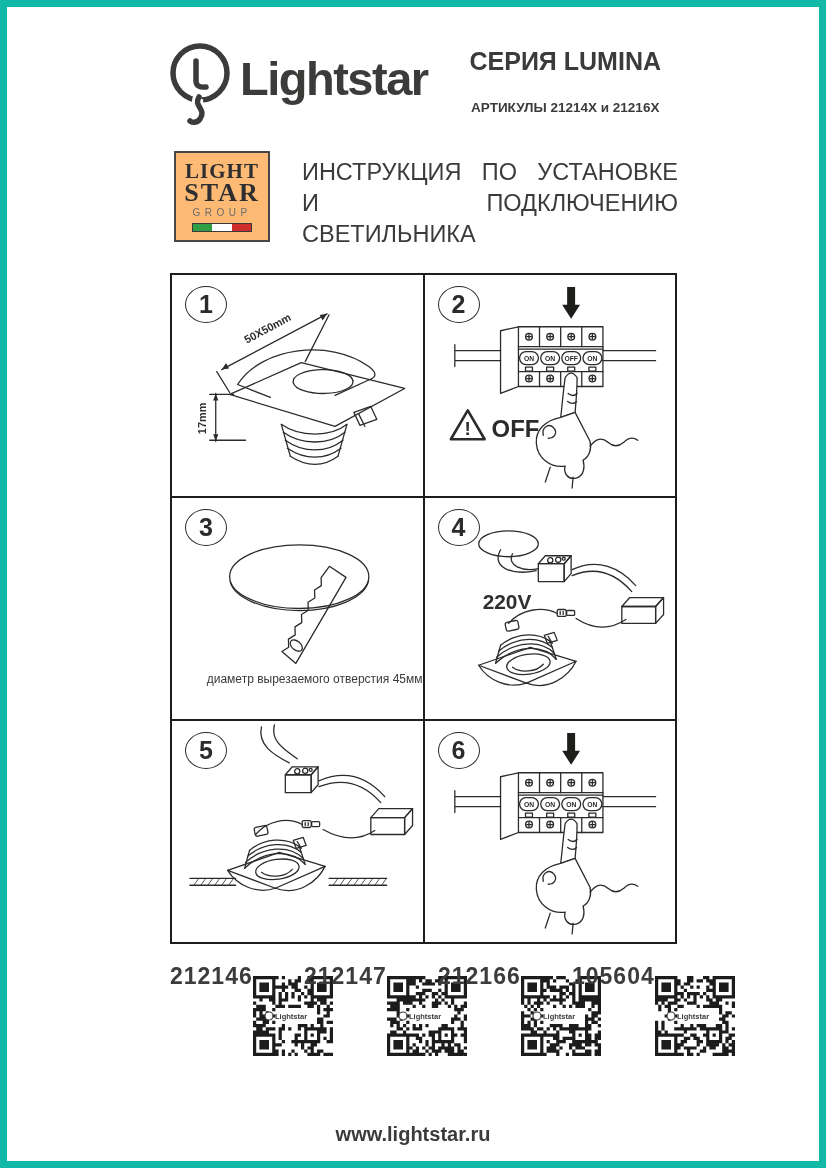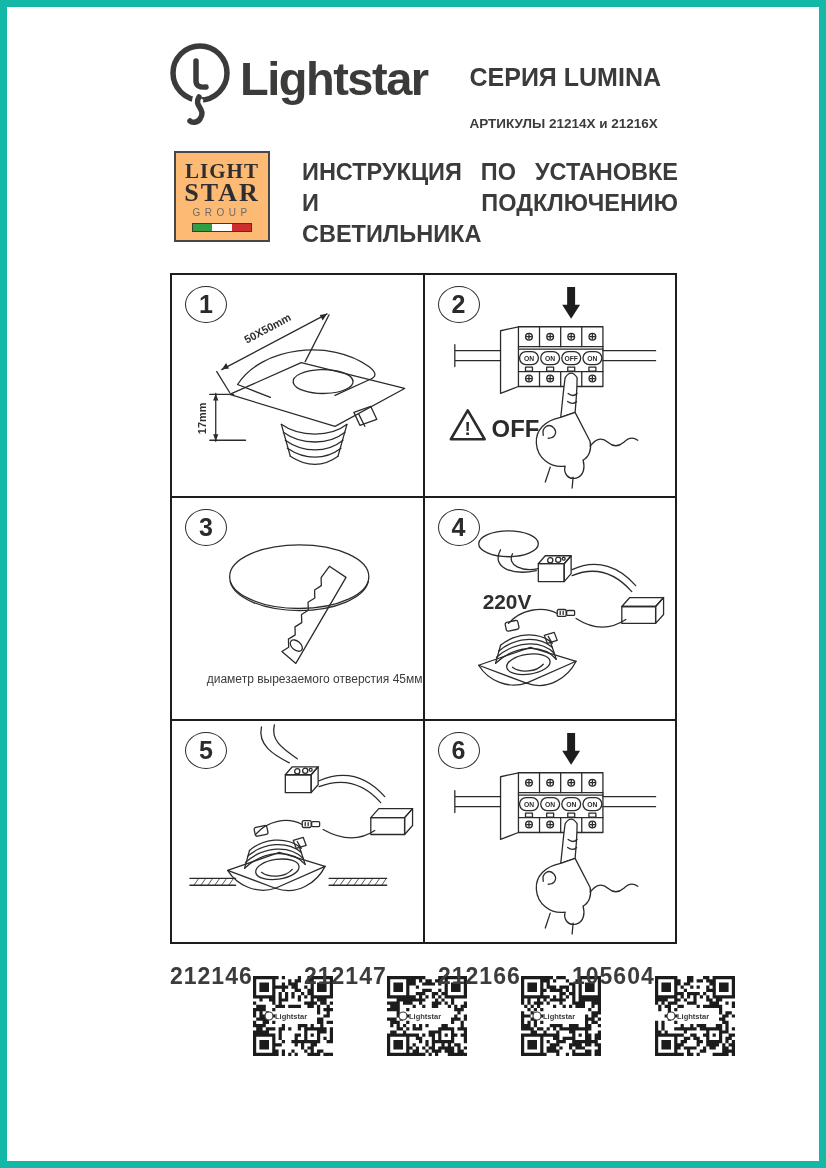--- a/index.html
+++ b/index.html
@@ -6,38 +6,38 @@
   .page{position:relative;width:826px;height:1168px;background:#fff;overflow:hidden;
         font-family:"Liberation Sans",sans-serif;color:#3b3b3a;box-sizing:border-box;
         border:7px solid #14b8a6}
   .ln{fill:none;stroke:#2b2b2a;stroke-width:1.3;stroke-linecap:round;stroke-linejoin:round}
   svg text{font-family:"Liberation Sans",sans-serif}
 
   
   .bulb-icon{position:absolute;left:158px;top:34px}
   .wordmark{position:absolute;left:233px;top:44px;font-size:47px;font-weight:700;
             letter-spacing:-1.5px;color:#3b3b3a}
-  .series{position:absolute;right:158px;top:56px;text-align:left}
+  .series{position:absolute;right:158px;top:40px;text-align:center}
   .series-title{font-size:25px;font-weight:800}
   .series-articles{font-size:13.5px;font-weight:700;margin-top:24px}
 
   
   .lsg-box{position:absolute;left:167px;top:144px;width:92px;height:87px;border:2px solid #47474a;
            display:flex;flex-direction:column;align-items:center;justify-content:center;
            font-family:"Liberation Serif",serif;background:#fdba74}
   .lsg-light{font-size:21px;font-weight:700;letter-spacing:1px;line-height:19px;color:#2e2e31}
   .lsg-star{font-size:26px;font-weight:700;letter-spacing:2px;line-height:24px;color:#2e2e31}
   .lsg-group{font-family:"Liberation Sans",sans-serif;font-size:10px;letter-spacing:4.5px;
              color:#6a6a6a;line-height:15px;margin-left:0}
   .lsg-flag{width:58px;height:7px;border:1px solid #3a3a3a;display:flex;margin-top:3px}
   .lsg-flag span{flex:1}
   .fg{background:#2f9e44}.fw{background:#fff}.fr{background:#cf2e2e}
 
   .main-title{position:absolute;left:295px;top:150px;width:376px;font-size:23.5px;
-              font-weight:700;line-height:31px;color:#3b3b3a}
+              font-weight:400;line-height:31px;color:#3b3b3a}
   .main-title div{text-align:justify;text-align-last:justify}
 
   
   .grid{position:absolute;left:163px;top:266px;width:505px;height:669px;display:grid;
         grid-template-columns:1fr 1fr;grid-template-rows:1fr 1fr 1fr;border:1px solid #1d1d1b}
   .cell{position:relative;border:1px solid #1d1d1b;background:#fff}
   .cell svg.scene{position:absolute;left:0;top:0;width:100%;height:100%}
   .stepnum{position:absolute;left:13px;top:11px;width:40px;height:35px;border:1.7px solid #2b2b2a;
            border-radius:50%;display:flex;align-items:center;justify-content:center;
            font-size:25px;font-weight:700;color:#2b2b2a;background:#fff;z-index:2}
@@ -313,13 +313,14 @@
       <div class="pcode">105604</div>
       <div class="qr"><svg width="80" height="80" viewBox="0 0 80 80">
             <rect width="80" height="80" fill="#fff"></rect>
             <path d="M0.00,0.00h3.20v3.20h-3.20zM3.20,0.00h3.20v3.20h-3.20zM6.40,0.00h3.20v3.20h-3.20zM9.60,0.00h3.20v3.20h-3.20zM12.80,0.00h3.20v3.20h-3.20zM16.00,0.00h3.20v3.20h-3.20zM19.20,0.00h3.20v3.20h-3.20zM32.00,0.00h3.20v3.20h-3.20zM35.20,0.00h3.20v3.20h-3.20zM48.00,0.00h3.20v3.20h-3.20zM51.20,0.00h3.20v3.20h-3.20zM57.60,0.00h3.20v3.20h-3.20zM60.80,0.00h3.20v3.20h-3.20zM64.00,0.00h3.20v3.20h-3.20zM67.20,0.00h3.20v3.20h-3.20zM70.40,0.00h3.20v3.20h-3.20zM73.60,0.00h3.20v3.20h-3.20zM76.80,0.00h3.20v3.20h-3.20zM0.00,3.20h3.20v3.20h-3.20zM19.20,3.20h3.20v3.20h-3.20zM22.40,3.20h3.20v3.20h-3.20zM32.00,3.20h3.20v3.20h-3.20zM35.20,3.20h3.20v3.20h-3.20zM41.60,3.20h3.20v3.20h-3.20zM44.80,3.20h3.20v3.20h-3.20zM51.20,3.20h3.20v3.20h-3.20zM54.40,3.20h3.20v3.20h-3.20zM57.60,3.20h3.20v3.20h-3.20zM76.80,3.20h3.20v3.20h-3.20zM0.00,6.40h3.20v3.20h-3.20zM6.40,6.40h3.20v3.20h-3.20zM9.60,6.40h3.20v3.20h-3.20zM12.80,6.40h3.20v3.20h-3.20zM19.20,6.40h3.20v3.20h-3.20zM22.40,6.40h3.20v3.20h-3.20zM28.80,6.40h3.20v3.20h-3.20zM32.00,6.40h3.20v3.20h-3.20zM54.40,6.40h3.20v3.20h-3.20zM57.60,6.40h3.20v3.20h-3.20zM64.00,6.40h3.20v3.20h-3.20zM67.20,6.40h3.20v3.20h-3.20zM70.40,6.40h3.20v3.20h-3.20zM76.80,6.40h3.20v3.20h-3.20zM0.00,9.60h3.20v3.20h-3.20zM6.40,9.60h3.20v3.20h-3.20zM9.60,9.60h3.20v3.20h-3.20zM12.80,9.60h3.20v3.20h-3.20zM19.20,9.60h3.20v3.20h-3.20zM25.60,9.60h3.20v3.20h-3.20zM35.20,9.60h3.20v3.20h-3.20zM41.60,9.60h3.20v3.20h-3.20zM51.20,9.60h3.20v3.20h-3.20zM57.60,9.60h3.20v3.20h-3.20zM64.00,9.60h3.20v3.20h-3.20zM67.20,9.60h3.20v3.20h-3.20zM70.40,9.60h3.20v3.20h-3.20zM76.80,9.60h3.20v3.20h-3.20zM0.00,12.80h3.20v3.20h-3.20zM6.40,12.80h3.20v3.20h-3.20zM9.60,12.80h3.20v3.20h-3.20zM12.80,12.80h3.20v3.20h-3.20zM19.20,12.80h3.20v3.20h-3.20zM28.80,12.80h3.20v3.20h-3.20zM51.20,12.80h3.20v3.20h-3.20zM54.40,12.80h3.20v3.20h-3.20zM57.60,12.80h3.20v3.20h-3.20zM64.00,12.80h3.20v3.20h-3.20zM67.20,12.80h3.20v3.20h-3.20zM70.40,12.80h3.20v3.20h-3.20zM76.80,12.80h3.20v3.20h-3.20zM0.00,16.00h3.20v3.20h-3.20zM19.20,16.00h3.20v3.20h-3.20zM22.40,16.00h3.20v3.20h-3.20zM25.60,16.00h3.20v3.20h-3.20zM32.00,16.00h3.20v3.20h-3.20zM35.20,16.00h3.20v3.20h-3.20zM38.40,16.00h3.20v3.20h-3.20zM41.60,16.00h3.20v3.20h-3.20zM48.00,16.00h3.20v3.20h-3.20zM57.60,16.00h3.20v3.20h-3.20zM76.80,16.00h3.20v3.20h-3.20zM0.00,19.20h3.20v3.20h-3.20zM3.20,19.20h3.20v3.20h-3.20zM6.40,19.20h3.20v3.20h-3.20zM9.60,19.20h3.20v3.20h-3.20zM12.80,19.20h3.20v3.20h-3.20zM16.00,19.20h3.20v3.20h-3.20zM19.20,19.20h3.20v3.20h-3.20zM25.60,19.20h3.20v3.20h-3.20zM32.00,19.20h3.20v3.20h-3.20zM38.40,19.20h3.20v3.20h-3.20zM44.80,19.20h3.20v3.20h-3.20zM51.20,19.20h3.20v3.20h-3.20zM57.60,19.20h3.20v3.20h-3.20zM60.80,19.20h3.20v3.20h-3.20zM64.00,19.20h3.20v3.20h-3.20zM67.20,19.20h3.20v3.20h-3.20zM70.40,19.20h3.20v3.20h-3.20zM73.60,19.20h3.20v3.20h-3.20zM76.80,19.20h3.20v3.20h-3.20zM0.00,22.40h3.20v3.20h-3.20zM3.20,22.40h3.20v3.20h-3.20zM6.40,22.40h3.20v3.20h-3.20zM9.60,22.40h3.20v3.20h-3.20zM19.20,22.40h3.20v3.20h-3.20zM22.40,22.40h3.20v3.20h-3.20zM28.80,22.40h3.20v3.20h-3.20zM38.40,22.40h3.20v3.20h-3.20zM51.20,22.40h3.20v3.20h-3.20zM54.40,22.40h3.20v3.20h-3.20zM60.80,22.40h3.20v3.20h-3.20zM64.00,22.40h3.20v3.20h-3.20zM0.00,25.60h3.20v3.20h-3.20zM6.40,25.60h3.20v3.20h-3.20zM12.80,25.60h3.20v3.20h-3.20zM16.00,25.60h3.20v3.20h-3.20zM19.20,25.60h3.20v3.20h-3.20zM32.00,25.60h3.20v3.20h-3.20zM35.20,25.60h3.20v3.20h-3.20zM38.40,25.60h3.20v3.20h-3.20zM54.40,25.60h3.20v3.20h-3.20zM57.60,25.60h3.20v3.20h-3.20zM60.80,25.60h3.20v3.20h-3.20zM70.40,25.60h3.20v3.20h-3.20zM76.80,25.60h3.20v3.20h-3.20zM3.20,28.80h3.20v3.20h-3.20zM9.60,28.80h3.20v3.20h-3.20zM12.80,28.80h3.20v3.20h-3.20zM22.40,28.80h3.20v3.20h-3.20zM25.60,28.80h3.20v3.20h-3.20zM41.60,28.80h3.20v3.20h-3.20zM48.00,28.80h3.20v3.20h-3.20zM51.20,28.80h3.20v3.20h-3.20zM54.40,28.80h3.20v3.20h-3.20zM57.60,28.80h3.20v3.20h-3.20zM60.80,28.80h3.20v3.20h-3.20zM64.00,28.80h3.20v3.20h-3.20zM76.80,28.80h3.20v3.20h-3.20zM3.20,32.00h3.20v3.20h-3.20zM12.80,32.00h3.20v3.20h-3.20zM19.20,32.00h3.20v3.20h-3.20zM64.00,32.00h3.20v3.20h-3.20zM12.80,35.20h3.20v3.20h-3.20zM64.00,35.20h3.20v3.20h-3.20zM70.40,35.20h3.20v3.20h-3.20zM73.60,35.20h3.20v3.20h-3.20zM9.60,38.40h3.20v3.20h-3.20zM19.20,38.40h3.20v3.20h-3.20zM67.20,38.40h3.20v3.20h-3.20zM70.40,38.40h3.20v3.20h-3.20zM76.80,38.40h3.20v3.20h-3.20zM12.80,41.60h3.20v3.20h-3.20zM64.00,41.60h3.20v3.20h-3.20zM67.20,41.60h3.20v3.20h-3.20zM0.00,44.80h3.20v3.20h-3.20zM6.40,44.80h3.20v3.20h-3.20zM19.20,44.80h3.20v3.20h-3.20zM67.20,44.80h3.20v3.20h-3.20zM70.40,44.80h3.20v3.20h-3.20zM0.00,48.00h3.20v3.20h-3.20zM6.40,48.00h3.20v3.20h-3.20zM25.60,48.00h3.20v3.20h-3.20zM35.20,48.00h3.20v3.20h-3.20zM41.60,48.00h3.20v3.20h-3.20zM44.80,48.00h3.20v3.20h-3.20zM48.00,48.00h3.20v3.20h-3.20zM60.80,48.00h3.20v3.20h-3.20zM64.00,48.00h3.20v3.20h-3.20zM70.40,48.00h3.20v3.20h-3.20zM0.00,51.20h3.20v3.20h-3.20zM6.40,51.20h3.20v3.20h-3.20zM19.20,51.20h3.20v3.20h-3.20zM22.40,51.20h3.20v3.20h-3.20zM25.60,51.20h3.20v3.20h-3.20zM28.80,51.20h3.20v3.20h-3.20zM32.00,51.20h3.20v3.20h-3.20zM35.20,51.20h3.20v3.20h-3.20zM38.40,51.20h3.20v3.20h-3.20zM44.80,51.20h3.20v3.20h-3.20zM48.00,51.20h3.20v3.20h-3.20zM51.20,51.20h3.20v3.20h-3.20zM54.40,51.20h3.20v3.20h-3.20zM57.60,51.20h3.20v3.20h-3.20zM60.80,51.20h3.20v3.20h-3.20zM64.00,51.20h3.20v3.20h-3.20zM70.40,51.20h3.20v3.20h-3.20zM76.80,51.20h3.20v3.20h-3.20zM0.00,54.40h3.20v3.20h-3.20zM3.20,54.40h3.20v3.20h-3.20zM9.60,54.40h3.20v3.20h-3.20zM28.80,54.40h3.20v3.20h-3.20zM51.20,54.40h3.20v3.20h-3.20zM64.00,54.40h3.20v3.20h-3.20zM67.20,54.40h3.20v3.20h-3.20zM70.40,54.40h3.20v3.20h-3.20zM0.00,57.60h3.20v3.20h-3.20zM3.20,57.60h3.20v3.20h-3.20zM6.40,57.60h3.20v3.20h-3.20zM9.60,57.60h3.20v3.20h-3.20zM12.80,57.60h3.20v3.20h-3.20zM16.00,57.60h3.20v3.20h-3.20zM19.20,57.60h3.20v3.20h-3.20zM22.40,57.60h3.20v3.20h-3.20zM25.60,57.60h3.20v3.20h-3.20zM35.20,57.60h3.20v3.20h-3.20zM38.40,57.60h3.20v3.20h-3.20zM48.00,57.60h3.20v3.20h-3.20zM51.20,57.60h3.20v3.20h-3.20zM57.60,57.60h3.20v3.20h-3.20zM64.00,57.60h3.20v3.20h-3.20zM73.60,57.60h3.20v3.20h-3.20zM76.80,57.60h3.20v3.20h-3.20zM0.00,60.80h3.20v3.20h-3.20zM19.20,60.80h3.20v3.20h-3.20zM28.80,60.80h3.20v3.20h-3.20zM32.00,60.80h3.20v3.20h-3.20zM38.40,60.80h3.20v3.20h-3.20zM41.60,60.80h3.20v3.20h-3.20zM51.20,60.80h3.20v3.20h-3.20zM64.00,60.80h3.20v3.20h-3.20zM70.40,60.80h3.20v3.20h-3.20zM73.60,60.80h3.20v3.20h-3.20zM0.00,64.00h3.20v3.20h-3.20zM6.40,64.00h3.20v3.20h-3.20zM9.60,64.00h3.20v3.20h-3.20zM12.80,64.00h3.20v3.20h-3.20zM19.20,64.00h3.20v3.20h-3.20zM25.60,64.00h3.20v3.20h-3.20zM28.80,64.00h3.20v3.20h-3.20zM41.60,64.00h3.20v3.20h-3.20zM44.80,64.00h3.20v3.20h-3.20zM51.20,64.00h3.20v3.20h-3.20zM54.40,64.00h3.20v3.20h-3.20zM57.60,64.00h3.20v3.20h-3.20zM60.80,64.00h3.20v3.20h-3.20zM64.00,64.00h3.20v3.20h-3.20zM70.40,64.00h3.20v3.20h-3.20zM76.80,64.00h3.20v3.20h-3.20zM0.00,67.20h3.20v3.20h-3.20zM6.40,67.20h3.20v3.20h-3.20zM9.60,67.20h3.20v3.20h-3.20zM12.80,67.20h3.20v3.20h-3.20zM19.20,67.20h3.20v3.20h-3.20zM22.40,67.20h3.20v3.20h-3.20zM25.60,67.20h3.20v3.20h-3.20zM41.60,67.20h3.20v3.20h-3.20zM51.20,67.20h3.20v3.20h-3.20zM54.40,67.20h3.20v3.20h-3.20zM57.60,67.20h3.20v3.20h-3.20zM60.80,67.20h3.20v3.20h-3.20zM67.20,67.20h3.20v3.20h-3.20zM73.60,67.20h3.20v3.20h-3.20zM76.80,67.20h3.20v3.20h-3.20zM0.00,70.40h3.20v3.20h-3.20zM6.40,70.40h3.20v3.20h-3.20zM9.60,70.40h3.20v3.20h-3.20zM12.80,70.40h3.20v3.20h-3.20zM19.20,70.40h3.20v3.20h-3.20zM22.40,70.40h3.20v3.20h-3.20zM28.80,70.40h3.20v3.20h-3.20zM32.00,70.40h3.20v3.20h-3.20zM35.20,70.40h3.20v3.20h-3.20zM38.40,70.40h3.20v3.20h-3.20zM48.00,70.40h3.20v3.20h-3.20zM54.40,70.40h3.20v3.20h-3.20zM57.60,70.40h3.20v3.20h-3.20zM67.20,70.40h3.20v3.20h-3.20zM70.40,70.40h3.20v3.20h-3.20zM76.80,70.40h3.20v3.20h-3.20zM0.00,73.60h3.20v3.20h-3.20zM19.20,73.60h3.20v3.20h-3.20zM32.00,73.60h3.20v3.20h-3.20zM44.80,73.60h3.20v3.20h-3.20zM48.00,73.60h3.20v3.20h-3.20zM67.20,73.60h3.20v3.20h-3.20zM70.40,73.60h3.20v3.20h-3.20zM73.60,73.60h3.20v3.20h-3.20zM76.80,73.60h3.20v3.20h-3.20zM0.00,76.80h3.20v3.20h-3.20zM3.20,76.80h3.20v3.20h-3.20zM6.40,76.80h3.20v3.20h-3.20zM9.60,76.80h3.20v3.20h-3.20zM12.80,76.80h3.20v3.20h-3.20zM16.00,76.80h3.20v3.20h-3.20zM19.20,76.80h3.20v3.20h-3.20zM22.40,76.80h3.20v3.20h-3.20zM25.60,76.80h3.20v3.20h-3.20zM32.00,76.80h3.20v3.20h-3.20zM35.20,76.80h3.20v3.20h-3.20zM41.60,76.80h3.20v3.20h-3.20zM57.60,76.80h3.20v3.20h-3.20zM60.80,76.80h3.20v3.20h-3.20zM64.00,76.80h3.20v3.20h-3.20zM67.20,76.80h3.20v3.20h-3.20zM70.40,76.80h3.20v3.20h-3.20zM76.80,76.80h3.20v3.20h-3.20z" fill="#1c1c1c"></path>
             <circle cx="16" cy="40" r="4" fill="#fff" stroke="#3a3a3a" stroke-width="1.2"></circle>
             <text x="22" y="43" font-size="7.5" font-weight="700" fill="#3a3a3a">Lightstar</text>
           </svg></div>
     </div>
   </div>
 
+  <div class="footer-url">www.lightstar.ru</div>
 </div>
 
 </body></html>

